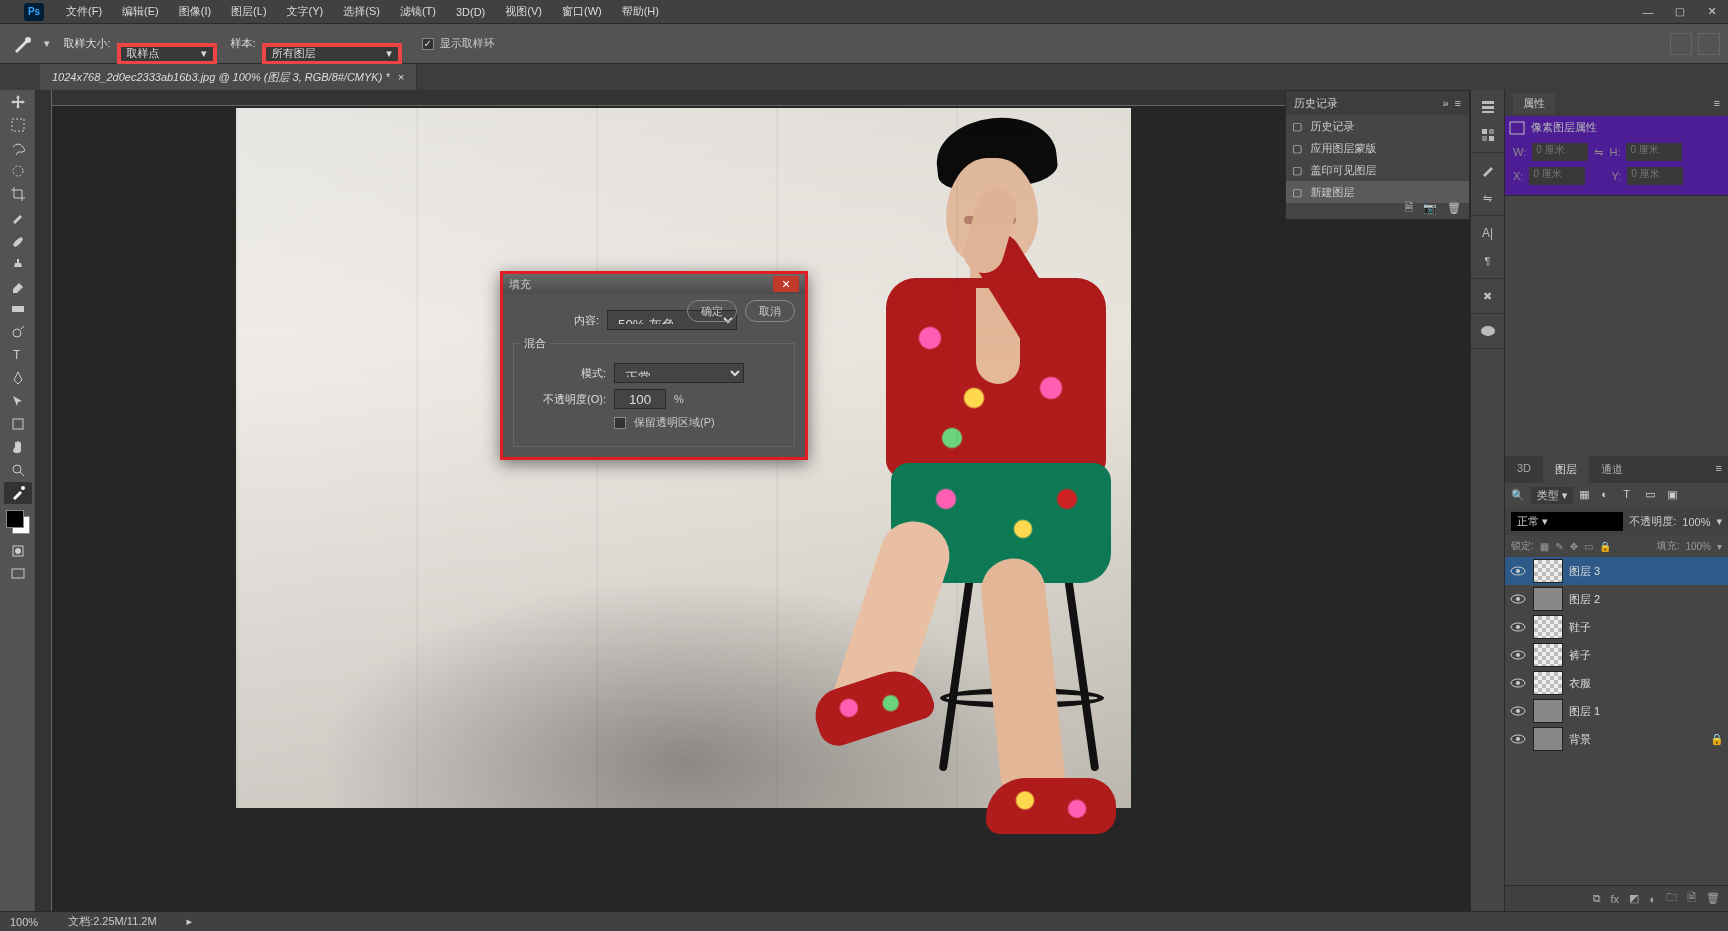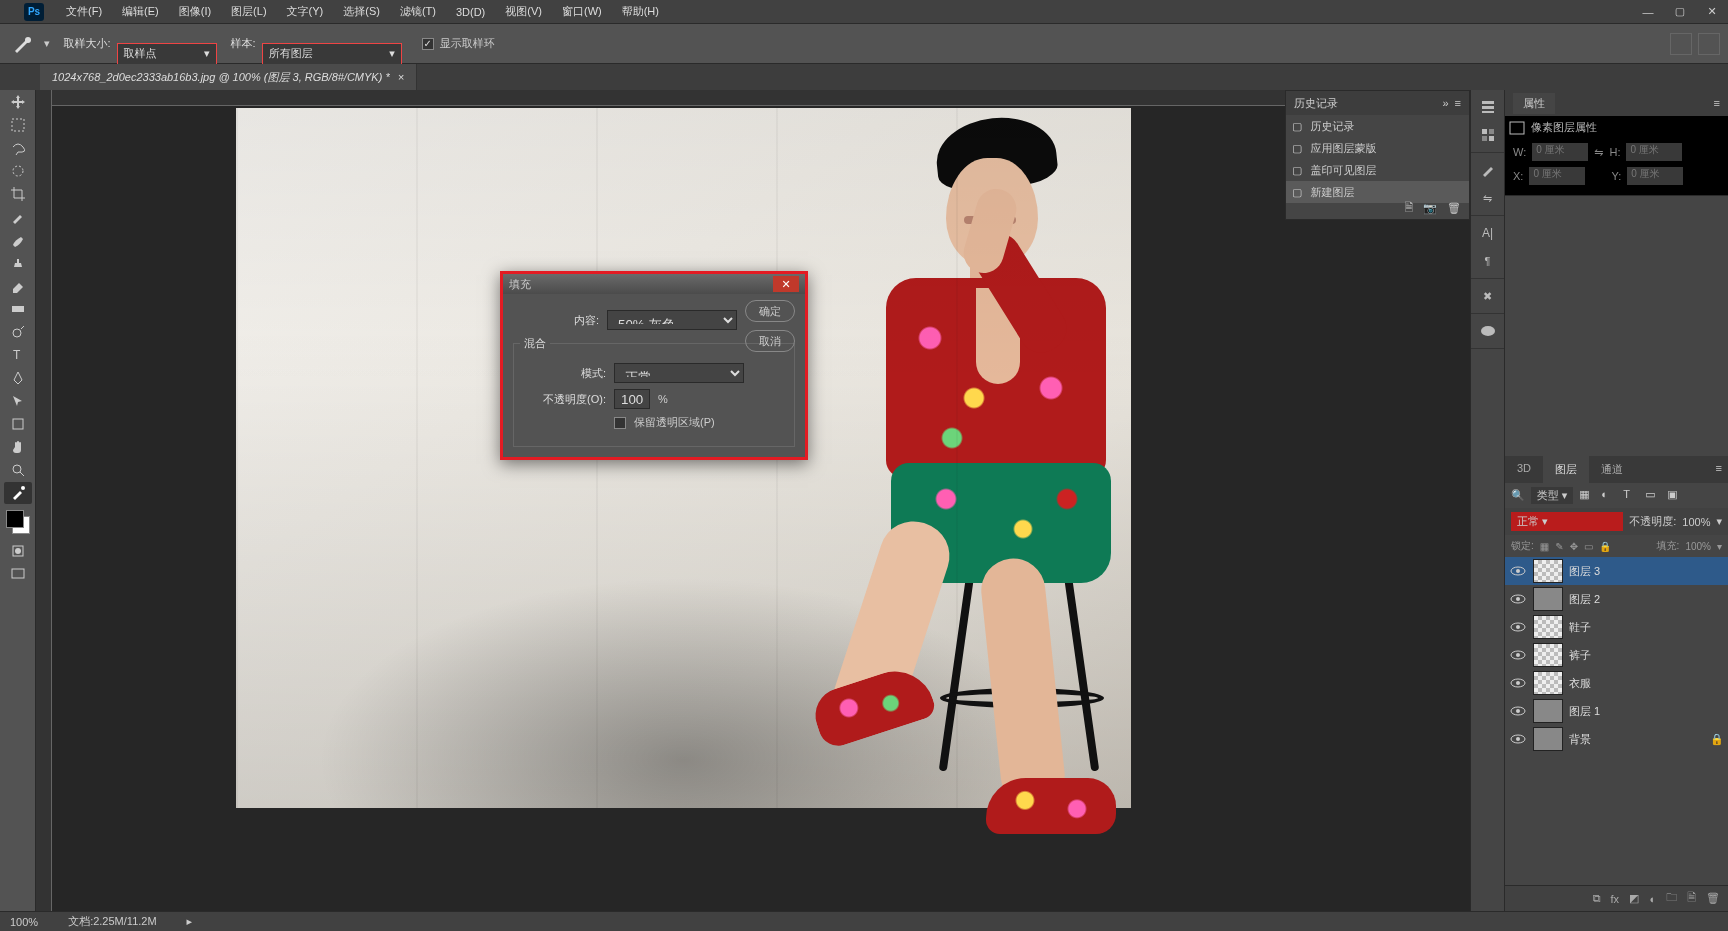--- a/index.html
+++ b/index.html
@@ -10,21 +10,21 @@
 .titlebar .ps-logo { width: 20px; height: 18px; background: #001e36; border-radius: 3px; display: flex; align-items: center; justify-content: center; margin-right: 12px; }
 .titlebar .ps-logo span { color: #31a8ff; font-weight: bold; font-size: 10px; }
 .titlebar .menuitem { padding: 0 10px; color: #ddd; cursor: pointer; }
 .titlebar .winctrls { margin-left: auto; display: flex; }
 .titlebar .winctrls div { width: 32px; height: 24px; display: flex; align-items: center; justify-content: center; color: #ccc; }
 
 
 .optionsbar { height: 40px; background: #535353; display: flex; align-items: center; padding: 0 8px; border-bottom: 1px solid #2a2a2a; }
 .optionsbar .tool-icon { width: 28px; height: 28px; display: flex; align-items: center; justify-content: center; margin-right: 8px; }
 .optionsbar .label { margin: 0 6px 0 14px; color: #ddd; }
-.optionsbar select, .optionsbar .select { background: #393939; border: 1px solid #ef4444; color: #ddd; height: 22px; padding: 0 6px; min-width: 100px; margin-top: 20px; }
+.optionsbar select, .optionsbar .select { background: #393939; border: 4px solid #ef4444; color: #ddd; height: 22px; padding: 0 6px; min-width: 100px; margin-top: 20px; }
 .optionsbar .chk { margin-left: 20px; display: flex; align-items: center; gap: 6px; }
 .optionsbar .right-icons { margin-left: auto; display: flex; gap: 6px; }
 .optionsbar .right-icons div { width: 22px; height: 22px; border: 1px solid #666; }
 
 
 .doctabbar { height: 26px; background: #3d3d3d; display: flex; padding-left: 40px; font-style: italic; }
 .doctab { background: #4b4b4b; padding: 4px 12px; color: #ddd; font-size: 11px; display: flex; align-items: center; gap: 8px; border-right: 1px solid #333; }
 
 
 .main { position: absolute; top: 90px; left: 0; right: 0; bottom: 20px; display: flex; }
@@ -85,32 +85,32 @@
    #b01b1b; border-radius:40px 28px 20px 14px; }
 
 .stool { position:absolute; left:650px; top:430px; width:260px; height:260px; pointer-events:none; }
 .stool .seat { position:absolute; left:60px; top:0; width:150px; height:28px; background:#1a1a1a; border-radius:50%; }
 .stool .leg { position:absolute; top:14px; width:8px; height:220px; background:#111; border-radius:4px; }
 .stool .l1{ left:68px; transform:rotate(8deg);} .stool .l2{ left:190px; transform:rotate(-8deg);} .stool .l3{ left:128px; transform:rotate(2deg);}
 .stool .ring { position:absolute; left:54px; top:150px; width:164px; height:20px; border:6px solid #111; border-radius:50%; }
 
 
 .rightcol { width: 224px; background: #454545; border-left: 1px solid #2a2a2a; display: flex; flex-direction: column; }
-.panel { background: #000000; border-bottom: 1px solid #2a2a2a; }
+.panel { background: #4c1d95; border-bottom: 1px solid #2a2a2a; }
 .panel-header { height: 26px; display: flex; align-items: center; padding: 0 8px; background: #3d3d3d; font-size: 11px; }
 .panel-header .tab { padding: 3px 10px; background: #454545; }
 .panel-header .menu-icon { margin-left: auto; }
 .panel-body { padding: 4px; }
 .propfield { display: flex; align-items: center; margin: 6px 4px; gap: 6px; color: #888; }
 .propfield .box { background: #393939; width: 56px; height: 18px; padding: 0 4px; font-size: 10px; color: #777; }
 
 
 .layerspanel { flex: 1; display: flex; flex-direction: column; }
 .layerspanel .controls { padding: 4px 6px; display: flex; align-items: center; gap: 6px; background: #414141; }
-.layerspanel .controls .sel { background: #b91c1c; padding: 2px 6px; flex: 1; }
+.layerspanel .controls .sel { background: #000000; padding: 2px 6px; flex: 1; }
 .layerspanel .lockrow { padding: 4px 6px; display: flex; gap: 6px; color: #999; font-size: 10px; align-items: center; }
 .layerlist { flex: 1; overflow: auto; }
 .layerrow { display: flex; align-items: center; height: 28px; padding: 0 4px; gap: 6px; }
 .layerrow.selected { background: #2e5a8a; }
 .layerrow .eye { width: 18px; height: 18px; display: flex; align-items: center; justify-content: center; }
 .layerrow .thumb { width: 30px; height: 24px; background: #888; border: 1px solid #222; }
 .layerrow .thumb.checker { background:
   repeating-conic-gradient(#bbb 0 25%, #eee 0 50%) 0 0/8px 8px; }
 .layerrow .name { flex: 1; color: #ddd; }
 .layerrow .lock { width: 14px; }
@@ -129,21 +129,21 @@
 .history-panel .ftr { position: absolute; bottom: 0; left: 0; right: 0; height: 22px; display: flex; justify-content: flex-end; gap: 10px; padding: 0 8px; align-items: center; }
 
 
 .dialog { position: absolute; left: 500px; top: 271px; width: 308px; background: #535353; border: 3px solid #e31b23; z-index: 10; box-shadow: 0 4px 16px rgba(0,0,0,.5); }
 .dialog .titlebar2 { height: 20px; background: linear-gradient(180deg,#6a6a6a,#4b4b4b); display: flex; align-items: center; padding: 0 6px; }
 .dialog .titlebar2 .close { margin-left: auto; width: 26px; height: 16px; background: #c0392b; color: #fff; display: flex; align-items: center; justify-content: center; font-size: 11px; }
 .dialog .body { padding: 10px; position: relative; }
 .dialog .row { display: flex; align-items: center; margin: 6px 0; gap: 8px; }
 .dialog .row .lbl { width: 86px; text-align: right; color: #ddd; }
 .dialog select, .dialog input { background: #444; border: 1px solid #2a2a2a; color: #ddd; height: 20px; padding: 5px 6px; }
-.dialog .btns { position: absolute; right: 10px; top: 6px; display: flex; flex-direction: column; gap: 8px; }
+.dialog .btns { position: absolute; right: 10px; top: 6px; display: flex; flex-direction: row; gap: 8px; }
 .dialog .btn { width: 50px; height: 22px; border: 1px solid #888; border-radius: 11px; display: flex; align-items: center; justify-content: center; font-size: 11px; }
 .dialog fieldset { border: 1px solid #666; padding: 6px 6px 10px; margin-top: 6px; }
 .dialog fieldset legend { padding: 0 4px; color: #ddd; }
 
 
 .statusbar { position: absolute; bottom: 0; left: 0; right: 0; height: 20px; background: #414141; display: flex; align-items: center; padding: 0 10px; gap: 30px; color: #ccc; font-size: 11px; border-top: 1px solid #2a2a2a; }
 
 
 svg { display: block; }
 
@@ -598,21 +598,21 @@
       <select style="width:130px"><option>50% 灰色</option></select>
     </div>
     <fieldset>
       <legend>混合</legend>
       <div class="row">
         <span class="lbl">模式:</span>
         <select style="width:130px"><option>正常</option></select>
       </div>
       <div class="row">
         <span class="lbl">不透明度(O):</span>
-        <input style="width: 36px; text-align: center;" value="100">
+        <input style="width: 52px; text-align: center;" value="100">
         <span>%</span>
       </div>
       <div class="row">
         <span class="lbl"></span>
         <span class="chkbx"></span>
         <span>保留透明区域(P)</span>
       </div>
     </fieldset>
   </div>
 </div>

